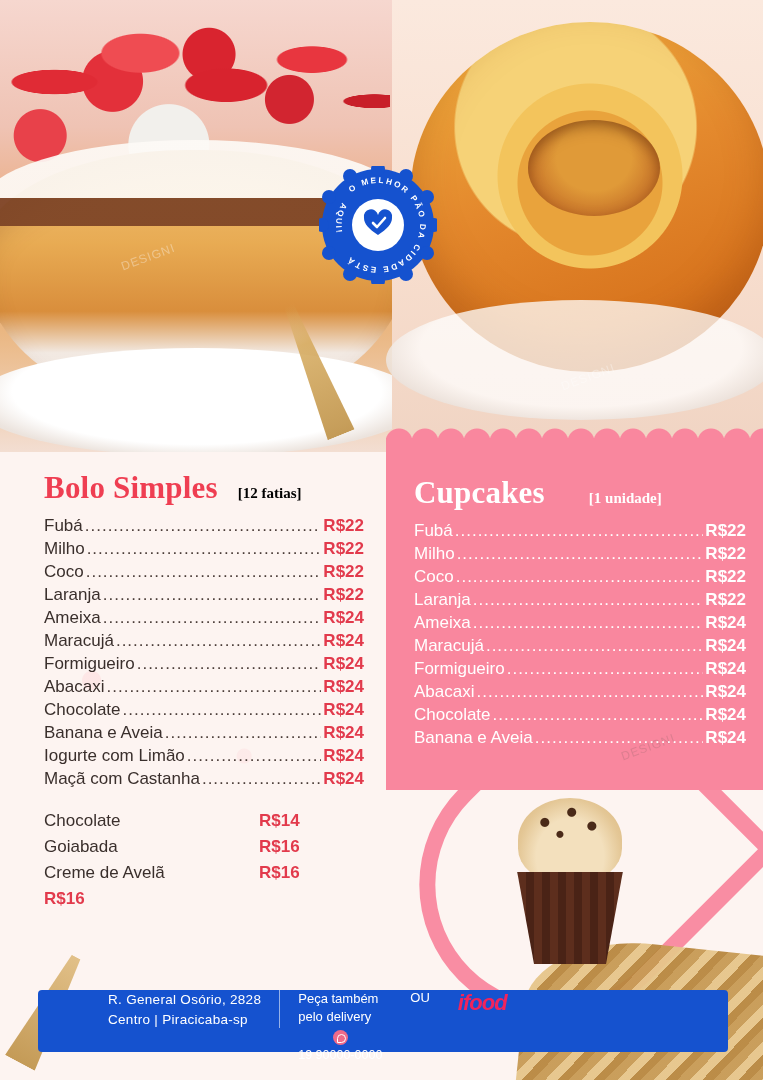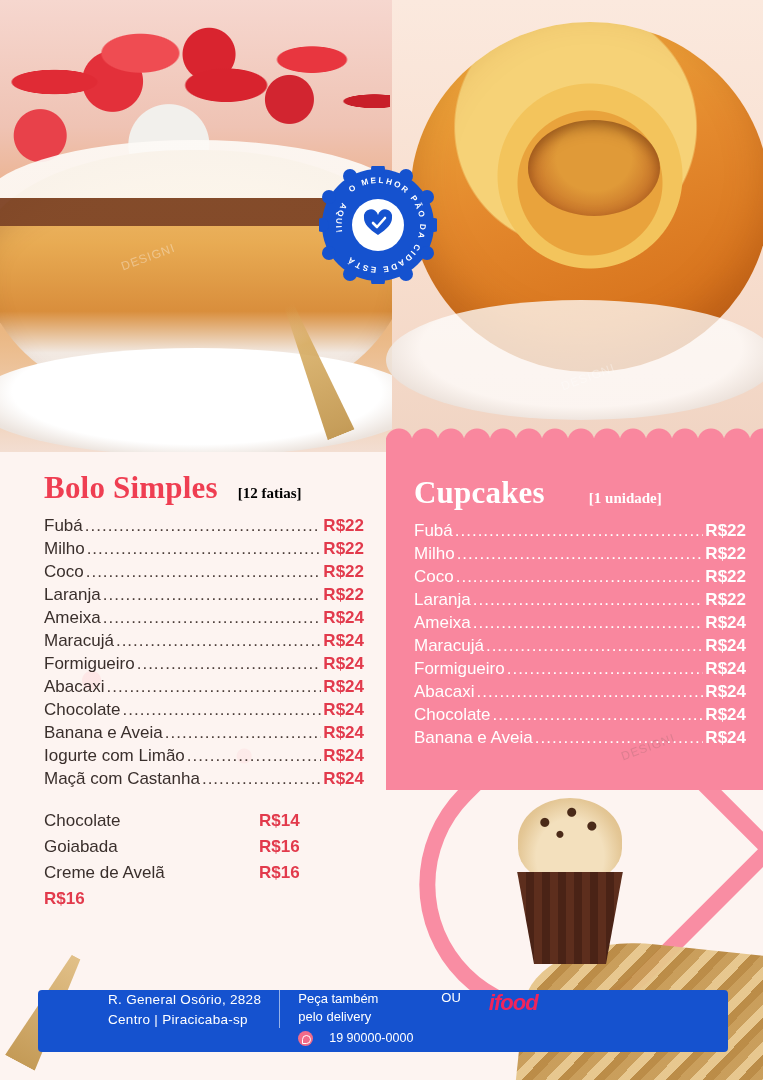--- a/index.html
+++ b/index.html
@@ -225,21 +225,21 @@
     position: absolute; left: 38px; bottom: 28px; width: 690px; height: 62px;
     background: #1552cf;
     border-radius: 4px;
     display: flex; align-items: flex-start;
     color: #fff;
     z-index: 10;
   }
   .addr { padding-left: 70px; font-size: 13.5px; line-height: 1.45; letter-spacing: .3px; }
   .divider { width: 1px; height: 38px; background: rgba(255,255,255,.55); margin: 0 18px; }
   .delivery { font-size: 13px; line-height: 1.35; }
-  .phone-line { display: flex; align-items: center; gap: 16px; margin-top: 5px; font-size: 12.5px; }
+  .phone-line { display: flex; align-items: center; gap: 2px; margin-top: 5px; font-size: 12.5px; flex-direction: column; }
   .wa {
     width: 15px; height: 15px; border-radius: 50%;
     background: #f06b8a; display: inline-block; position: relative;
   }
   .wa:after {
     content: ""; position: absolute; left: 4px; top: 4px; width: 7px; height: 7px;
     border: 1.6px solid #fff; border-radius: 50% 50% 50% 0;
   }
   .ou { font-size: 13px; margin: 0 28px; }
   .ifood {

